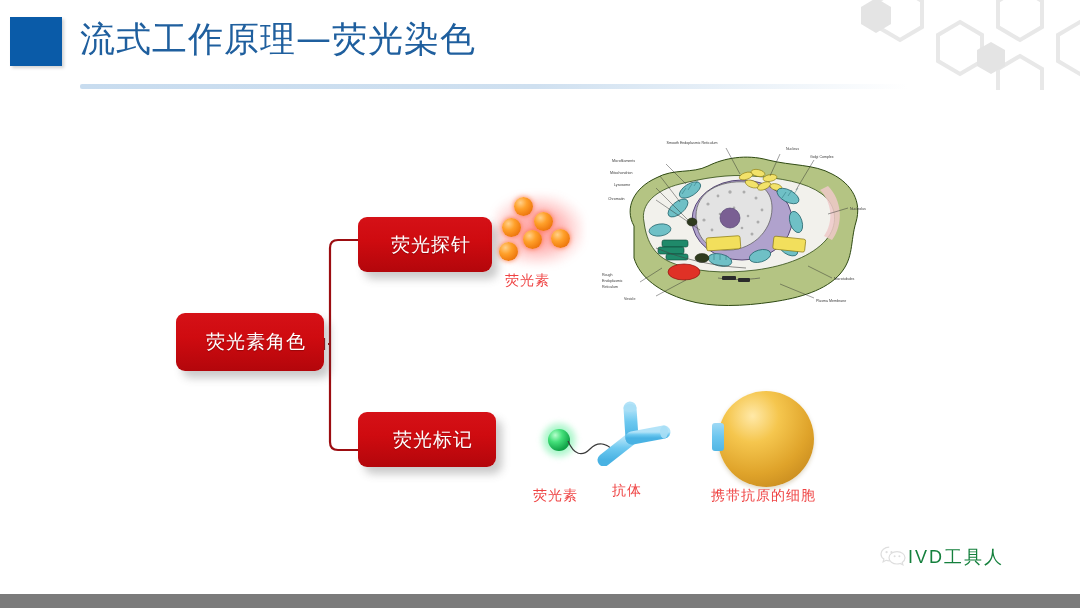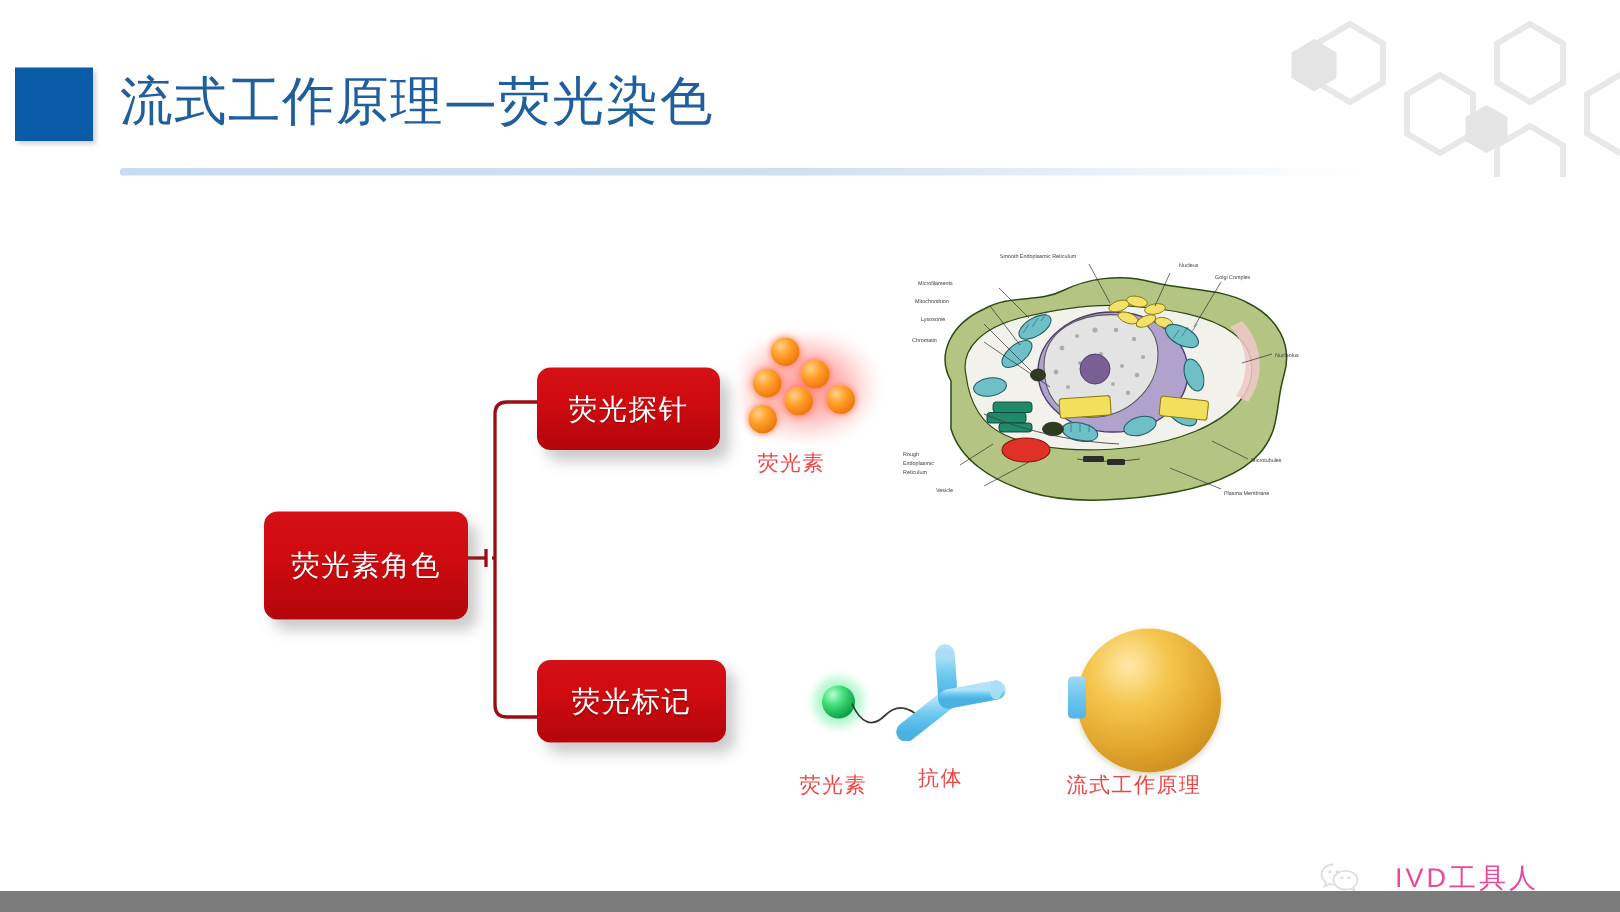--- a/index.html
+++ b/index.html
@@ -8,21 +8,20 @@
   }
   body {
     width: 1080px; height: 608px;
     position: relative;
     overflow: hidden;
     font-family: "Liberation Sans", "DejaVu Sans", sans-serif;
   }
   .slide {
     position: absolute; inset: 0;
     background: #ffffff;
-    margin-top: 28px;
   }
 
   
   .hex-pattern {
     position: absolute;
     top: -30px; right: -10px;
     width: 230px; height: 120px;
     opacity: 1;
     pointer-events: none;
   }
@@ -57,22 +56,23 @@
     position: absolute;
     border-radius: 9px;
     background: linear-gradient(180deg, #d51117 0%, #cf0b10 42%, #b3060b 100%);
     box-shadow: 6px 7px 9px rgba(80,80,80,0.30);
     display: flex; align-items: center; justify-content: center;
     color: #ffffff;
     font-family: "DejaVu Sans", "Liberation Sans", sans-serif;
     font-size: 19px;
     letter-spacing: 1px;
     text-shadow: 0 1px 1px rgba(0,0,0,0.25);
-  }
-  .rbox.main   { left: 176px; top: 313px; width: 136px; height: 72px; }
+    padding-left: 12px;
+  }
+  .rbox.main   { left: 176px; top: 313px; width: 136px; height: 58px; }
   .rbox.top    { left: 358px; top: 217px; width: 122px; height: 55px; }
   .rbox.bottom { left: 358px; top: 412px; width: 126px; height: 55px; }
 
   
   .connector { position: absolute; left: 300px; top: 210px; width: 80px; height: 270px; }
 
   
   .fluor-cluster { position: absolute; left: 492px; top: 192px; width: 96px; height: 82px; }
   .fl-glow {
     position: absolute; left: 2px; top: 2px; width: 90px; height: 72px;
@@ -126,22 +126,22 @@
     box-shadow: 0 2px 4px rgba(120,90,20,0.25);
   }
   .antigen-tag {
     position: absolute; left: 712px; top: 423px; width: 12px; height: 28px; border-radius: 3px;
     background: linear-gradient(180deg, #9fd9f5 0%, #6cc6ef 50%, #52b6e4 100%);
   }
 
   
   .watermark {
     position: absolute; left: 880px; top: 545px;
-    display: flex; align-items: center; gap: 24px;
-    color: #ec4899;
+    display: flex; gap: 2px;
+    color: #15803d;
     font-family: "Liberation Sans", sans-serif;
     font-size: 18px;
     letter-spacing: 2px;
     white-space: nowrap;
   }
   .wm-icon { width: 26px; height: 22px; }
 
   
   .bottom-bar {
     position: absolute; left: 0; bottom: 0; width: 1080px; height: 14px;
@@ -356,21 +356,21 @@
         <ellipse cx="68" cy="34" rx="4" ry="6.5"></ellipse>
       </g>
     </svg>
   </div>
 
   <div class="antigen-cell"></div>
   <div class="antigen-tag"></div>
 
   <div class="cn-label" style="left:533px; top:487px;">荧光素</div>
   <div class="cn-label" style="left:612px; top:482px;">抗体</div>
-  <div class="cn-label" style="left:711px; top:487px;">流式工作原理</div>
+  <div class="cn-label" style="left:711px; top:487px;">携带抗原的细胞</div>
 
   <div class="watermark">
     <span class="wm-icon">
       <svg width="26" height="22" viewBox="0 0 26 22" xmlns="http://www.w3.org/2000/svg">
         <g fill="none" stroke="#dedede" stroke-width="1.2">
           <path d="M9.2,2.2 C4.6,2.2 1,5.2 1,8.9 C1,11 2.1,12.9 3.9,14.1 L3.1,16.8 L6.1,15.3 C7.1,15.6 8.1,15.8 9.2,15.8 C9.5,15.8 9.8,15.8 10,15.7"></path>
           <path d="M17,6.6 C21.4,6.6 25,9.3 25,12.7 C25,14.6 23.9,16.3 22.2,17.4 L22.9,19.8 L20.2,18.5 C19.2,18.8 18.1,19 17,19 C12.6,19 9,16.2 9,12.7 C9,9.3 12.6,6.6 17,6.6 Z"></path>
         </g>
         <g fill="#dedede">
           <circle cx="6.6" cy="7.2" r="1.1"></circle>

